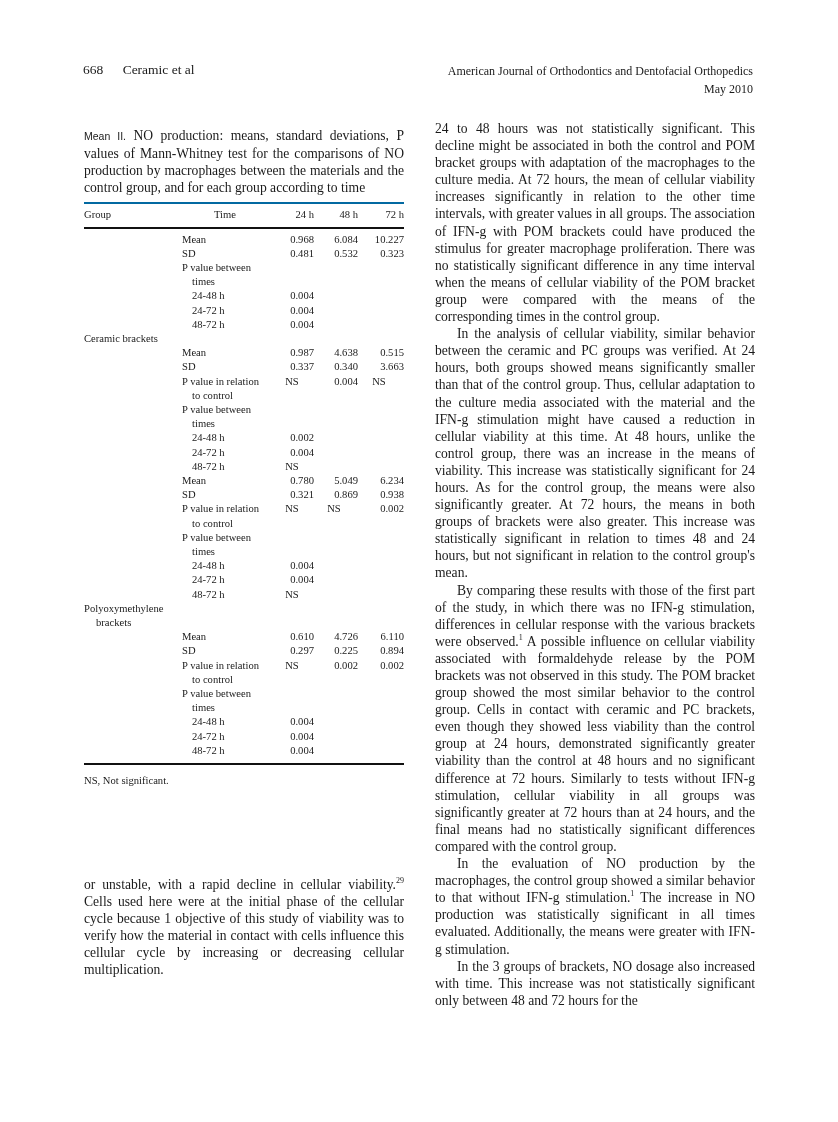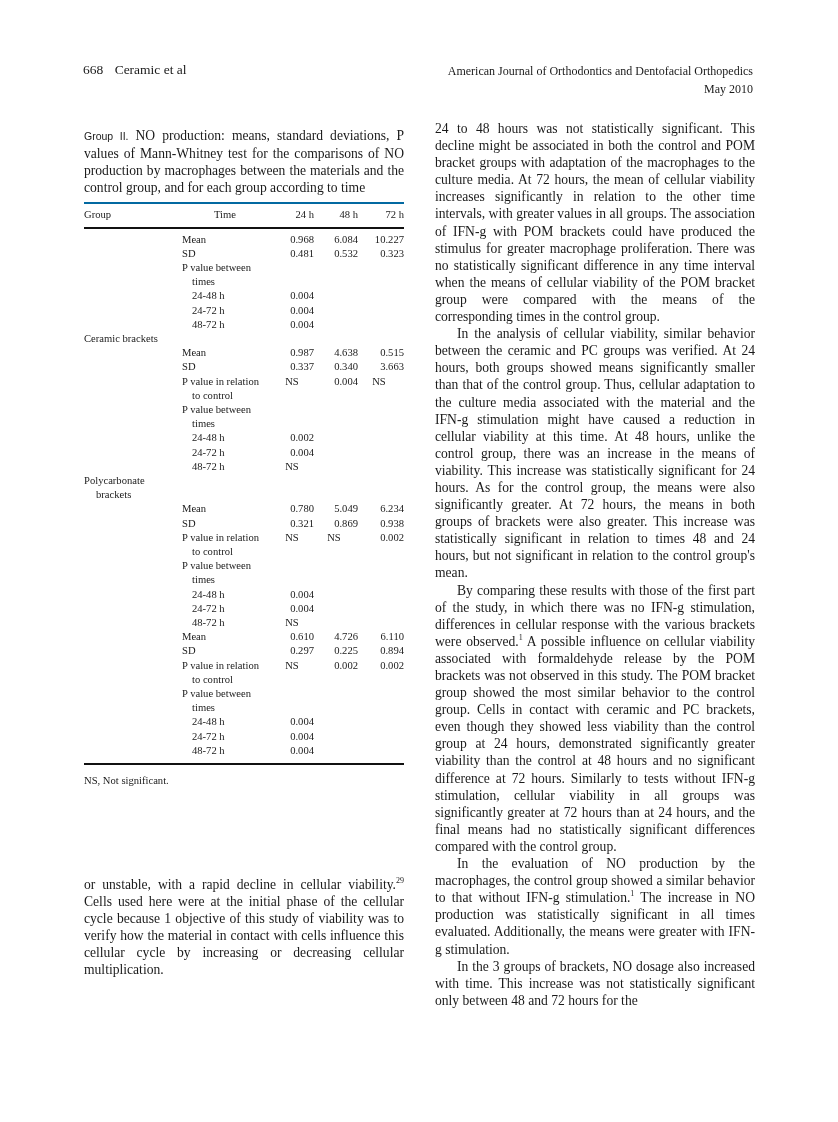--- a/index.html
+++ b/index.html
@@ -1,19 +1,19 @@
 <!DOCTYPE html>
 <html><head>
 <meta charset="utf-8">
 <style>
   html, body { margin: 0; padding: 0; background: #ffffff; }
   body { width: 838px; height: 1122px; position: relative; overflow: hidden;
          font-family: "Liberation Serif", serif; color: #1a1a1a; }
   .hdr-left { position: absolute; left: 83px; top: 62px; font-size: 13.5px; }
-  .hdr-left .pg { margin-right: 8px; }
+  .hdr-left .pg { margin-right: 16px; }
   .hdr-right { position: absolute; right: 85px; top: 62px; text-align: right; font-size: 12px; line-height: 18px; }
   .col { position: absolute; width: 320px; font-size: 13.6px; line-height: 17.1px; text-align: justify; }
   .col-left { left: 84px; top: 127px; }
   .col-right { left: 435px; top: 120px; }
   .caption { font-size: 13.6px; line-height: 17.1px; text-align: justify; margin: 0 0 6px 0; }
   .caption .tlabel { font-family: "Liberation Sans", sans-serif; font-size: 10.5px; }
   table.data { width: 100%; border-collapse: collapse; font-size: 10.6px; line-height: 14.2px; }
   table.data thead th { font-weight: normal; padding: 4px 0 4px 0; border-top: 2px solid #0369a1; border-bottom: 2px solid #111; }
   table.data th.c-group { text-align: left; width: 98px; }
   table.data th.c-time { text-align: left; padding-left: 32px; }
@@ -41,21 +41,21 @@
   <span class="pg">668</span>
   <span>Ceramic et al</span>
 </div>
 <div class="hdr-right">
   <div>American Journal of Orthodontics and Dentofacial Orthopedics</div>
   <div>May 2010</div>
 </div>
 
 <div class="col col-left">
   <p class="caption">
-    <span class="tlabel">Group II.</span>
+    <span class="tlabel">Mean II.</span>
     <span>NO production: means, standard deviations, P values of Mann-Whitney test for the comparisons of NO production by macrophages between the materials and the control group, and for each group according to time</span>
   </p>
   <table class="data">
     <thead>
       <tr>
         <th class="c-group">Group</th>
         <th class="c-time">Time</th>
         <th class="c-num c24">24 h</th>
         <th class="c-num c48">48 h</th>
         <th class="c-num c72">72 h</th>
@@ -150,23 +150,20 @@
           <td class="c-num"></td>
         </tr>
         <tr>
           <td></td>
           <td class="stat sub"><span>48-72 h</span></td>
           <td class="c-num center">NS</td>
           <td class="c-num"></td>
           <td class="c-num"></td>
         </tr>
         <tr>
-          <td class="grp" colspan="5"><span>Polycarbonate</span><span class="ind">brackets</span></td>
-        </tr>
-        <tr>
           <td></td>
           <td class="stat"><span>Mean</span></td>
           <td class="c-num">0.780</td>
           <td class="c-num">5.049</td>
           <td class="c-num">6.234</td>
         </tr>
         <tr>
           <td></td>
           <td class="stat"><span>SD</span></td>
           <td class="c-num">0.321</td>
@@ -200,20 +197,23 @@
           <td class="c-num">0.004</td>
           <td class="c-num"></td>
           <td class="c-num"></td>
         </tr>
         <tr>
           <td></td>
           <td class="stat sub"><span>48-72 h</span></td>
           <td class="c-num center">NS</td>
           <td class="c-num"></td>
           <td class="c-num"></td>
+        </tr>
+        <tr>
+          <td class="grp" colspan="5"><span>Polyoxymethylene</span><span class="ind">brackets</span></td>
         </tr>
         <tr>
           <td></td>
           <td class="stat"><span>Mean</span></td>
           <td class="c-num">0.610</td>
           <td class="c-num">4.726</td>
           <td class="c-num">6.110</td>
         </tr>
         <tr>
           <td></td>

